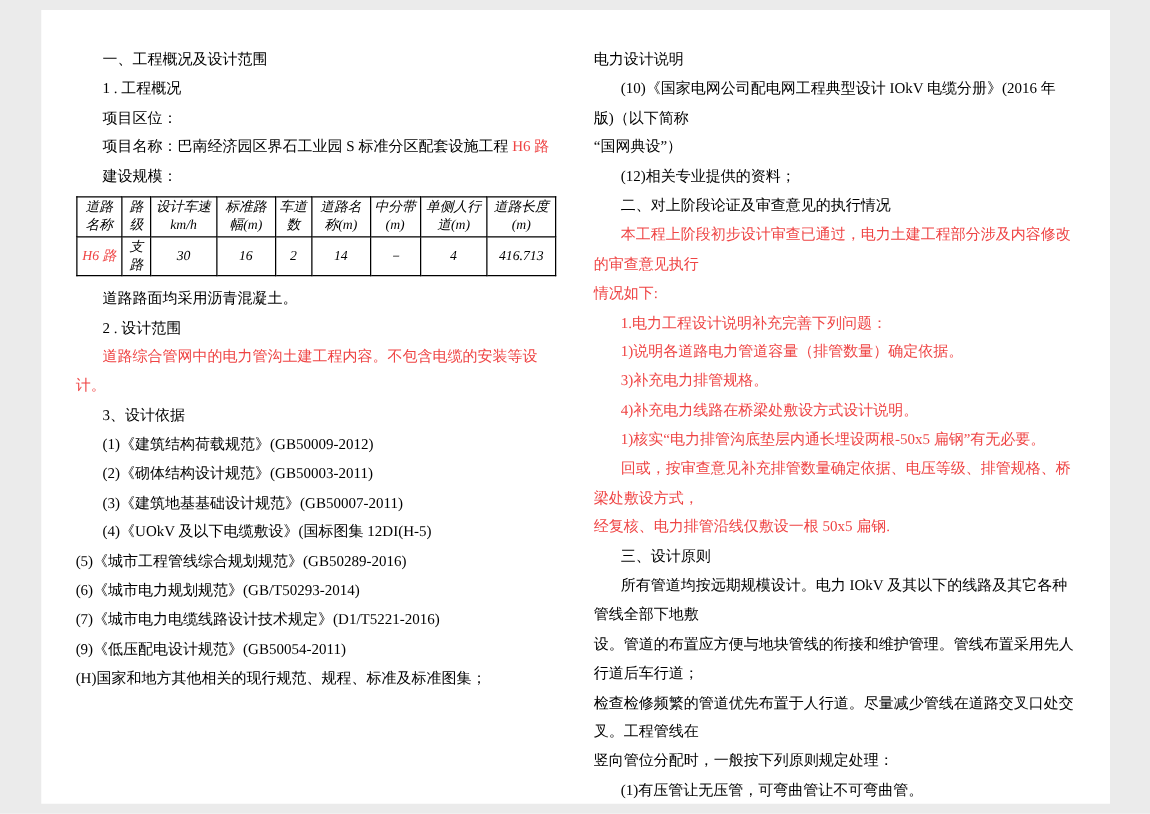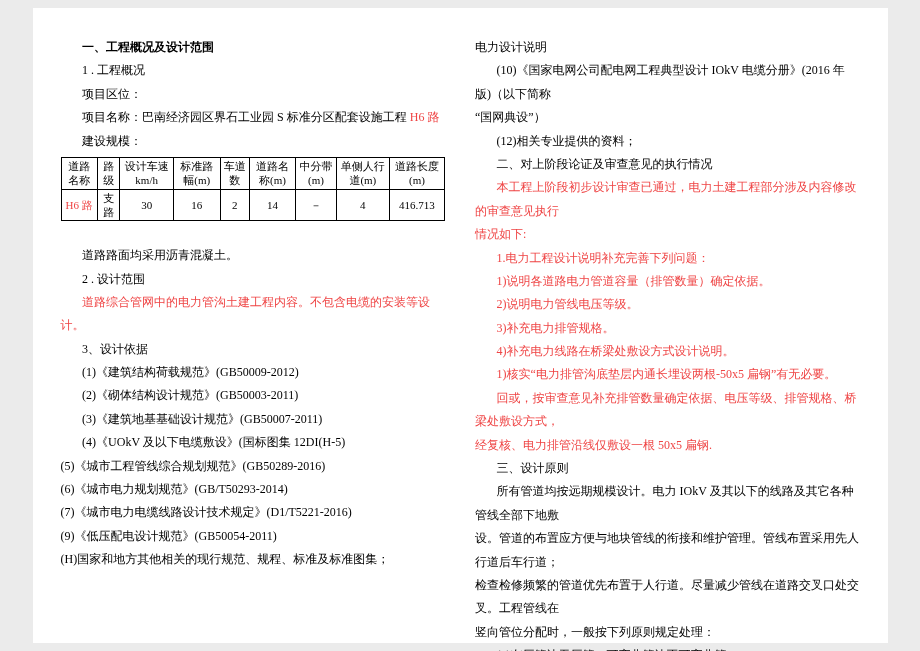--- a/index.html
+++ b/index.html
@@ -26,30 +26,31 @@
     line-height: 1.95;
   }
   .red { color: #ef4444; }
   .title-main { text-align: left; }
   p { text-indent: 1.8em; }
   p.no-indent { text-indent: 0; }
   table {
     border-collapse: collapse;
     width: 100%;
     font-size: 11px;
-    margin: 4px 0 23px 0;
+    margin: 4px 0 6px 0;
+    font-style: italic;
   }
   th, td {
     border: 1px solid #000;
     text-align: center;
     padding: 1px 2px;
     line-height: 1.3;
   }
   th { font-weight: normal; }
-  .section-h { text-indent: 1.8em; font-weight: bold; }
+  .section-h { text-indent: 1.8em; }
 </style>
 </head>
 <body>
 
 <div class="page">
 
   <div class="col">
     <p class="section-h">一、工程概况及设计范围</p>
     <p>1 . 工程概况</p>
     <p>项目区位：</p>
@@ -103,21 +104,20 @@
   <div class="col">
     <p class="title-main no-indent">电力设计说明</p>
     <p>(10)《国家电网公司配电网工程典型设计 IOkV 电缆分册》(2016 年版)（以下简称</p>
     <p class="no-indent">“国网典设”）</p>
     <p>(12)相关专业提供的资料；</p>
     <p>二、对上阶段论证及审查意见的执行情况</p>
     <p class="red">本工程上阶段初步设计审查已通过，电力土建工程部分涉及内容修改的审查意见执行</p>
     <p class="red no-indent">情况如下:</p>
     <p class="red">1.电力工程设计说明补充完善下列问题：</p>
     <p class="red">1)说明各道路电力管道容量（排管数量）确定依据。</p>
-    <p class="red">2)说明电力管线电压等级。</p>
     <p class="red">3)补充电力排管规格。</p>
     <p class="red">4)补充电力线路在桥梁处敷设方式设计说明。</p>
     <p class="red">1)核实“电力排管沟底垫层内通长埋设两根-50x5 扁钢”有无必要。</p>
     <p class="red">回或，按审查意见补充排管数量确定依据、电压等级、排管规格、桥梁处敷设方式，</p>
     <p class="red no-indent">经复核、电力排管沿线仅敷设一根 50x5 扁钢.</p>
     <p>三、设计原则</p>
     <p>所有管道均按远期规模设计。电力 IOkV 及其以下的线路及其它各种管线全部下地敷</p>
     <p class="no-indent">设。管道的布置应方便与地块管线的衔接和维护管理。管线布置采用先人行道后车行道；</p>
     <p class="no-indent">检查检修频繁的管道优先布置于人行道。尽量减少管线在道路交叉口处交叉。工程管线在</p>
     <p class="no-indent">竖向管位分配时，一般按下列原则规定处理：</p>

